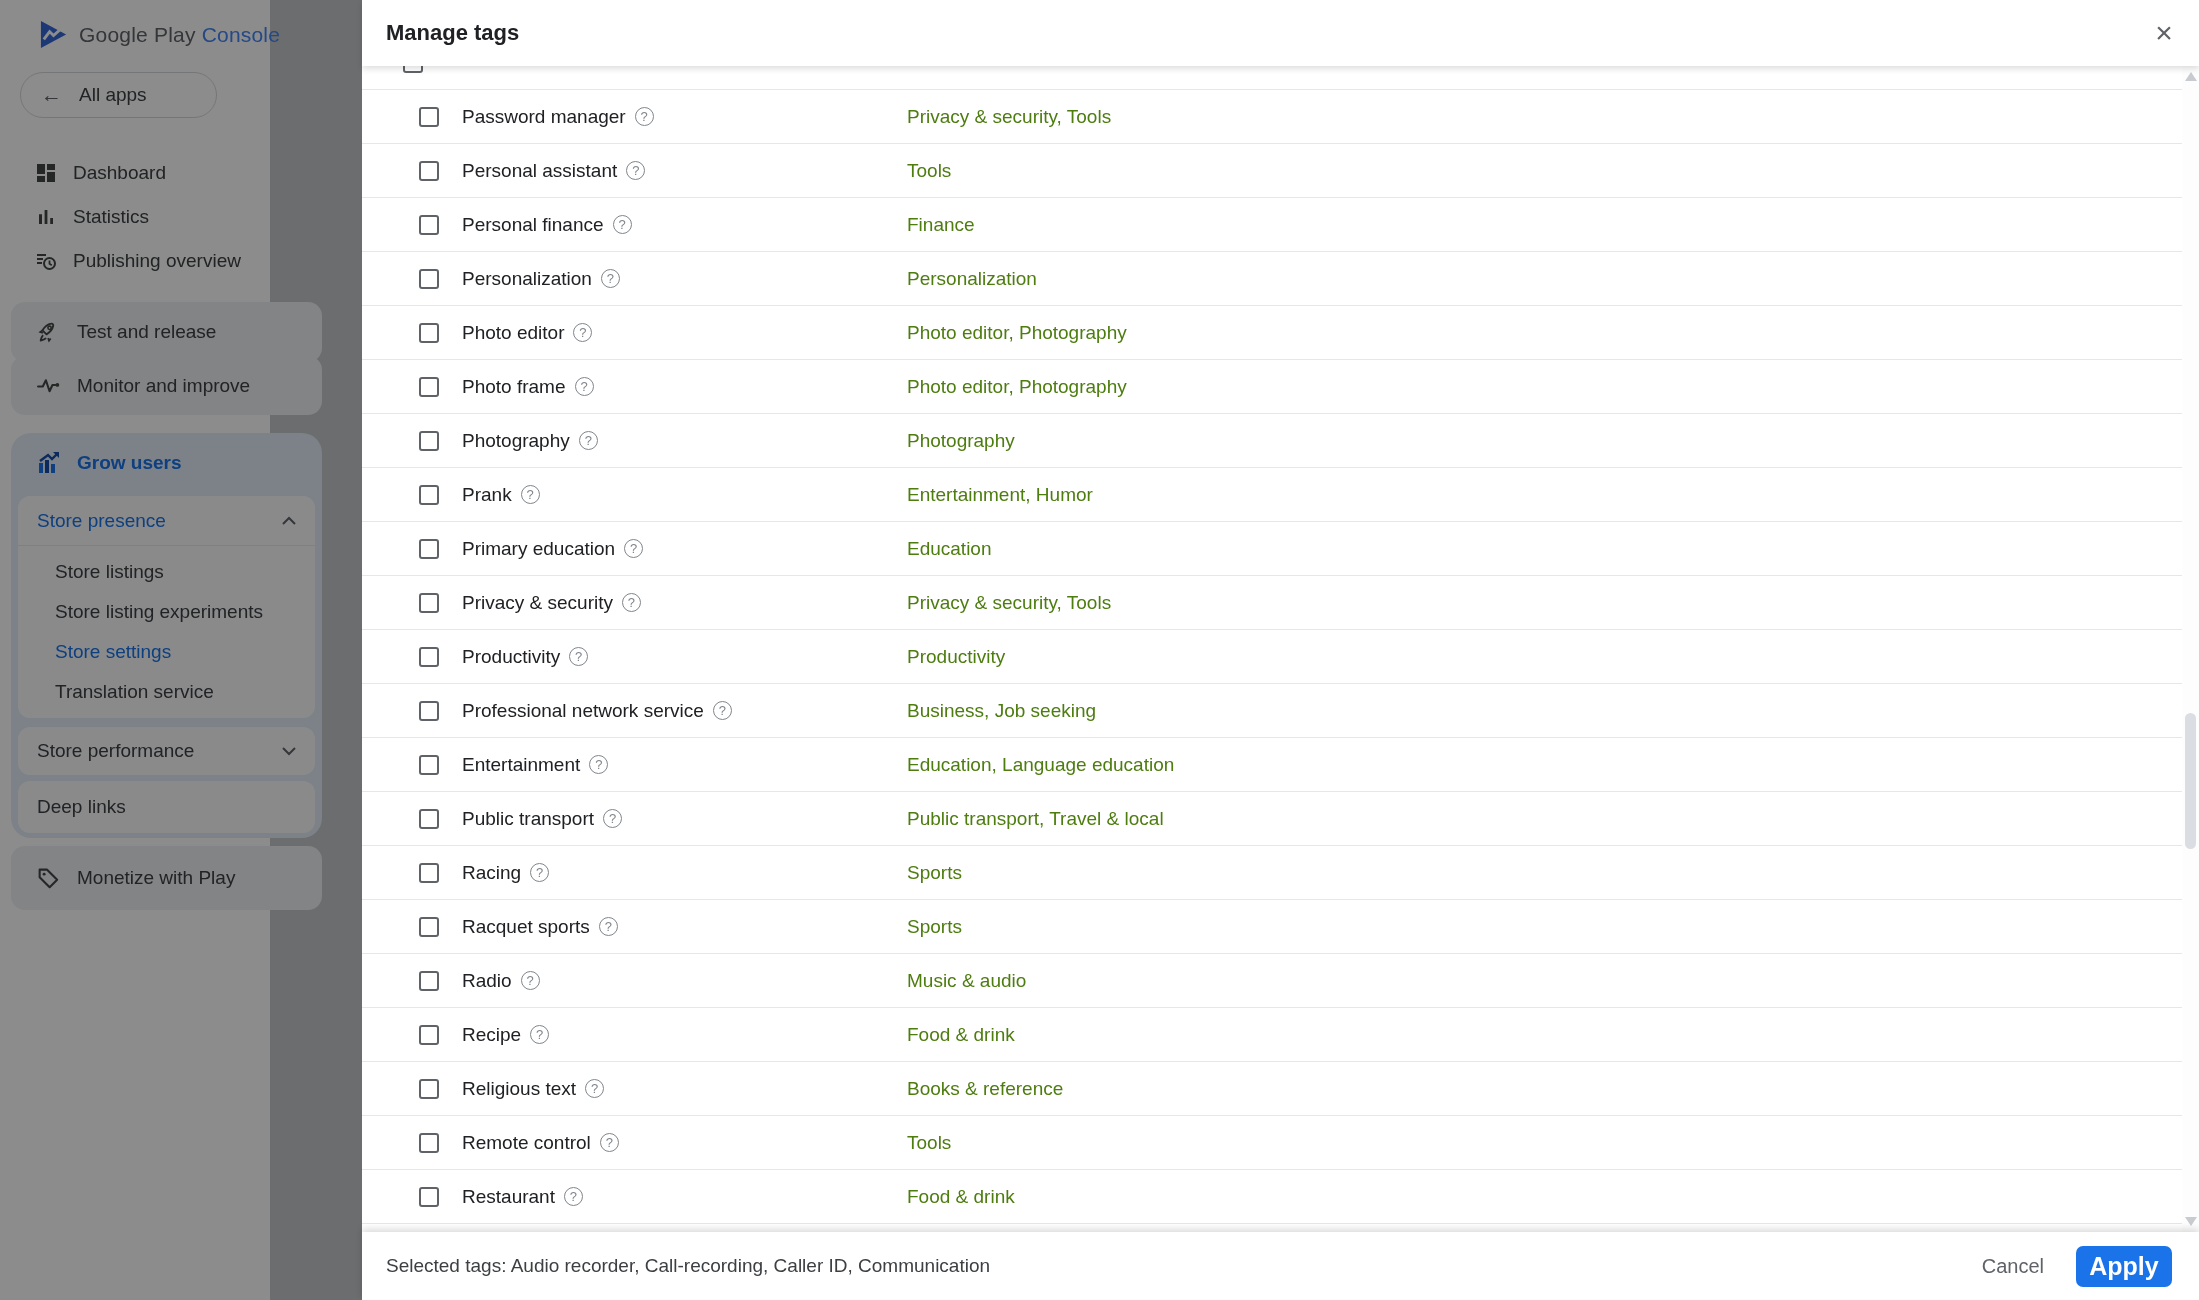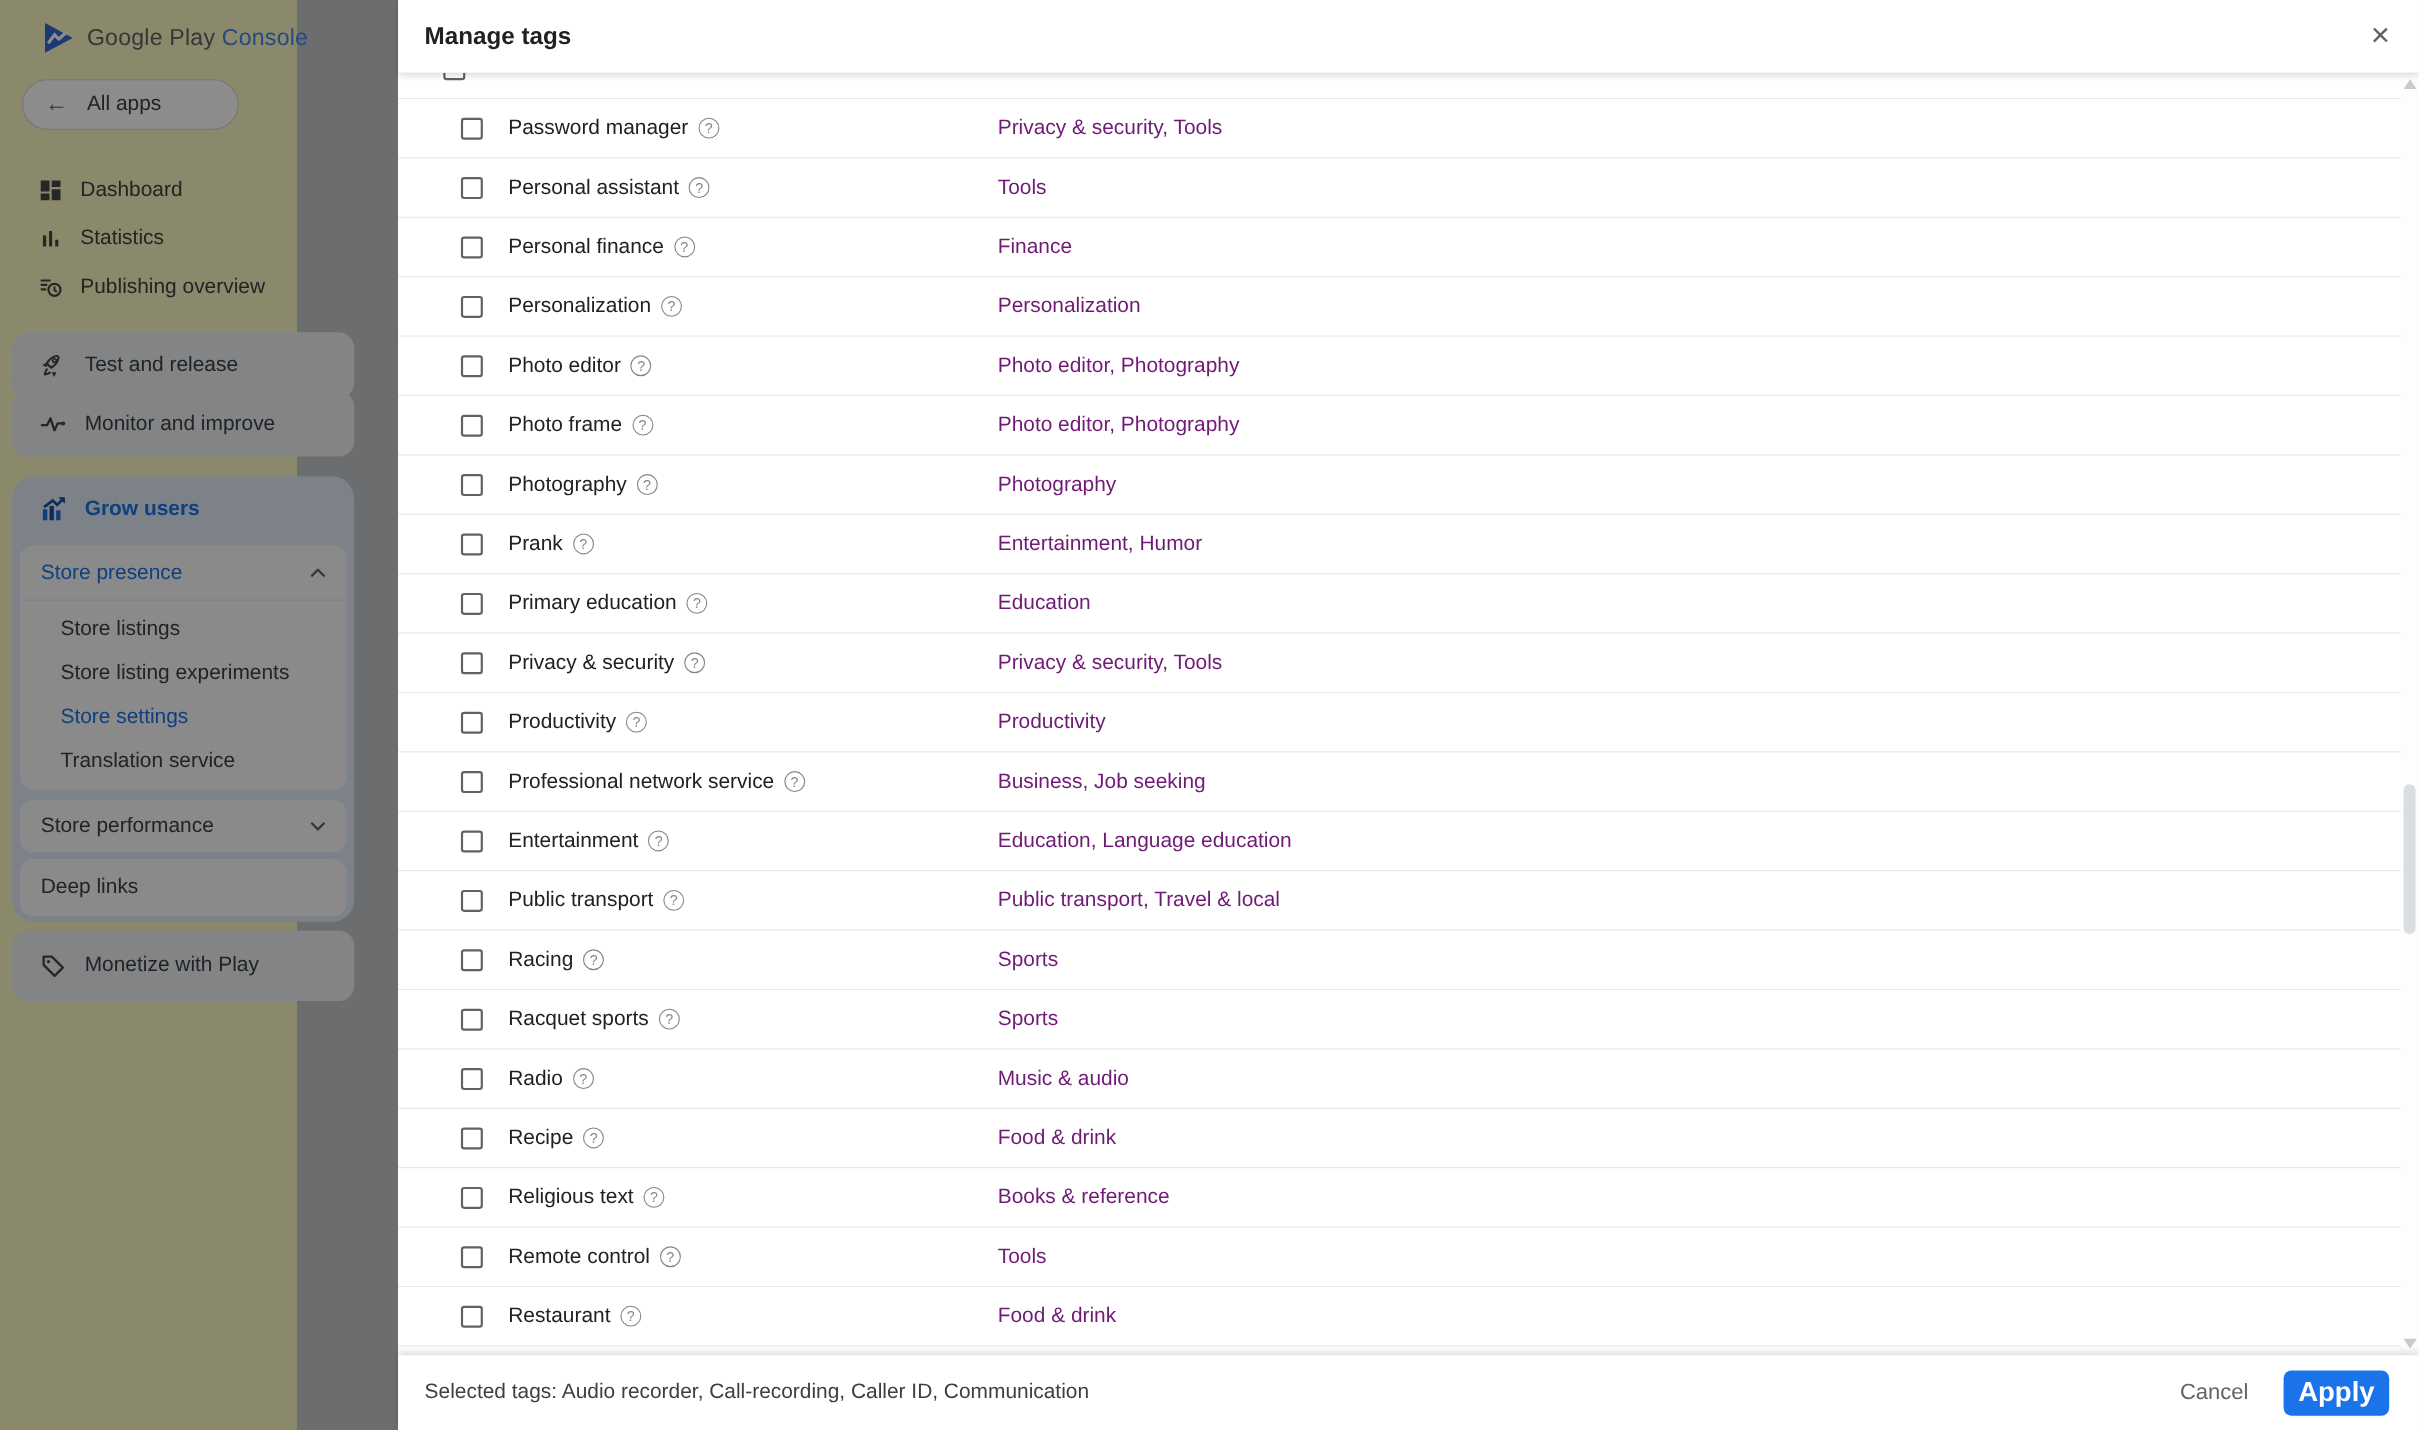--- a/index.html
+++ b/index.html
@@ -5,21 +5,21 @@
   :root{ --accent:#1a73e8; }
   *{ box-sizing:border-box; margin:0; padding:0; }
   html,body{ width:2199px; height:1300px; }
   body{
     position:relative; overflow:hidden; background:#c3c7cb;
     font-family:"Liberation Sans","DejaVu Sans",sans-serif;
     -webkit-font-smoothing:antialiased; color:#202124;
   }
 
   
-  .sidebar{ position:absolute; left:0; top:0; width:270px; height:1300px; background:#fef9c3; }
+  .sidebar{ position:absolute; left:0; top:0; width:270px; height:1300px; background:#ffffff; }
   .logo-row{ position:absolute; left:38px; top:18px; display:flex; align-items:center; gap:10px; }
   .logo-text{ font-size:21px; color:#5f6368; letter-spacing:.2px; white-space:nowrap; }
   .logo-text .console{ color:#4285f4; }
   .all-apps{
     position:absolute; left:20px; top:72px; width:197px; height:46px;
     border:1px solid #d5d8db; border-radius:23px; background:#fff;
     display:flex; align-items:center; cursor:pointer;
   }
   .all-apps .arrow{ font-size:21px; color:#5f6368; margin-left:20px; }
   .all-apps .lbl{ font-size:19px; color:#3c4043; margin-left:17px; }
@@ -72,21 +72,21 @@
     width:20px; height:20px; border:2px solid #5f6368; border-radius:3px;
     background:#fff; flex:none; cursor:pointer;
   }
   .tag-row .checkbox{ margin-left:41px; }
   .tag-label{ font-size:19px; color:#202124; margin-left:23px; }
   .help-icon{
     width:19px; height:19px; border:1.5px solid #80868b; border-radius:50%;
     color:#80868b; font-size:13px; line-height:17px; text-align:center;
     margin-left:9px; flex:none; cursor:pointer;
   }
-  .tag-cats{ position:absolute; left:545px; font-size:19px; color:#701a75; }
+  .tag-cats{ position:absolute; left:545px; font-size:19px; color:#4d7c0f; }
 
   
   .scrollbar{ position:absolute; right:0; top:66px; width:17px; height:1166px; background:#fdfdfd; z-index:25; }
   .sb-arrow{ position:absolute; left:3px; width:0; height:0; border-left:6px solid transparent; border-right:6px solid transparent; cursor:pointer; }
   .sb-up{ top:6px; border-bottom:9px solid #c8cbcf; }
   .sb-down{ bottom:6px; border-top:9px solid #c8cbcf; }
   .sb-thumb{ position:absolute; left:3px; top:647px; width:11px; height:136px; border-radius:6px; background:#dadde1; cursor:pointer; }
 
   
   .modal-footer{

